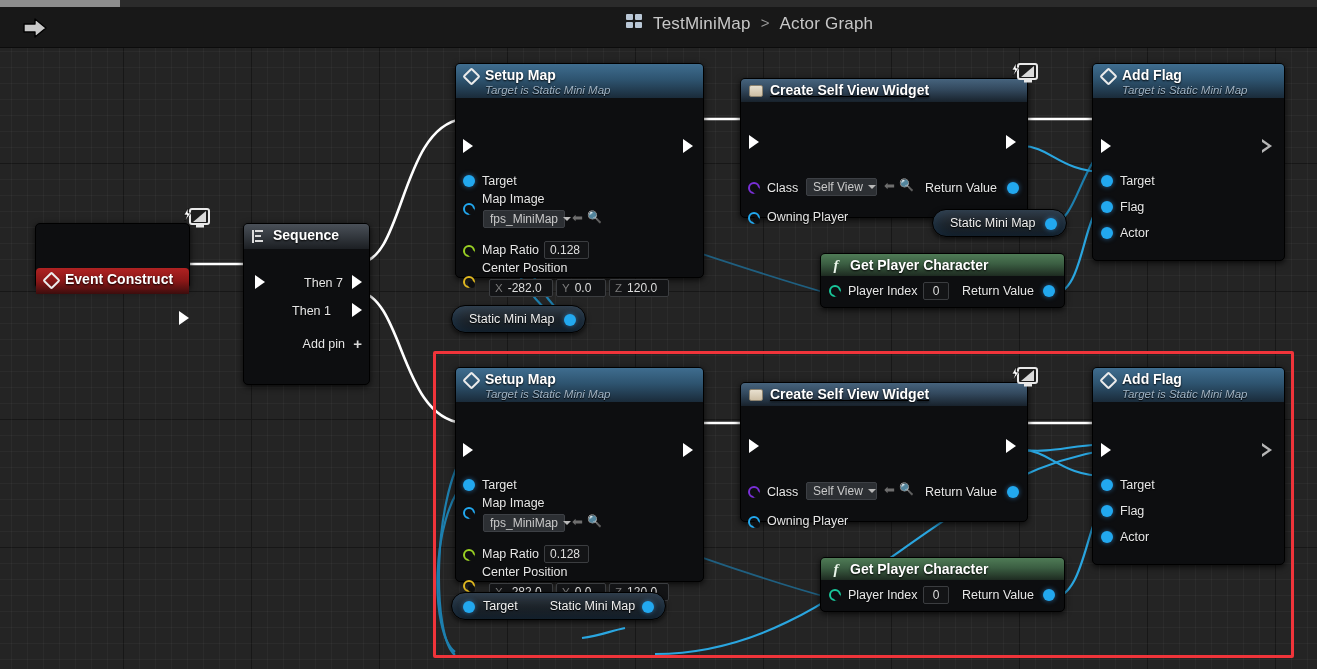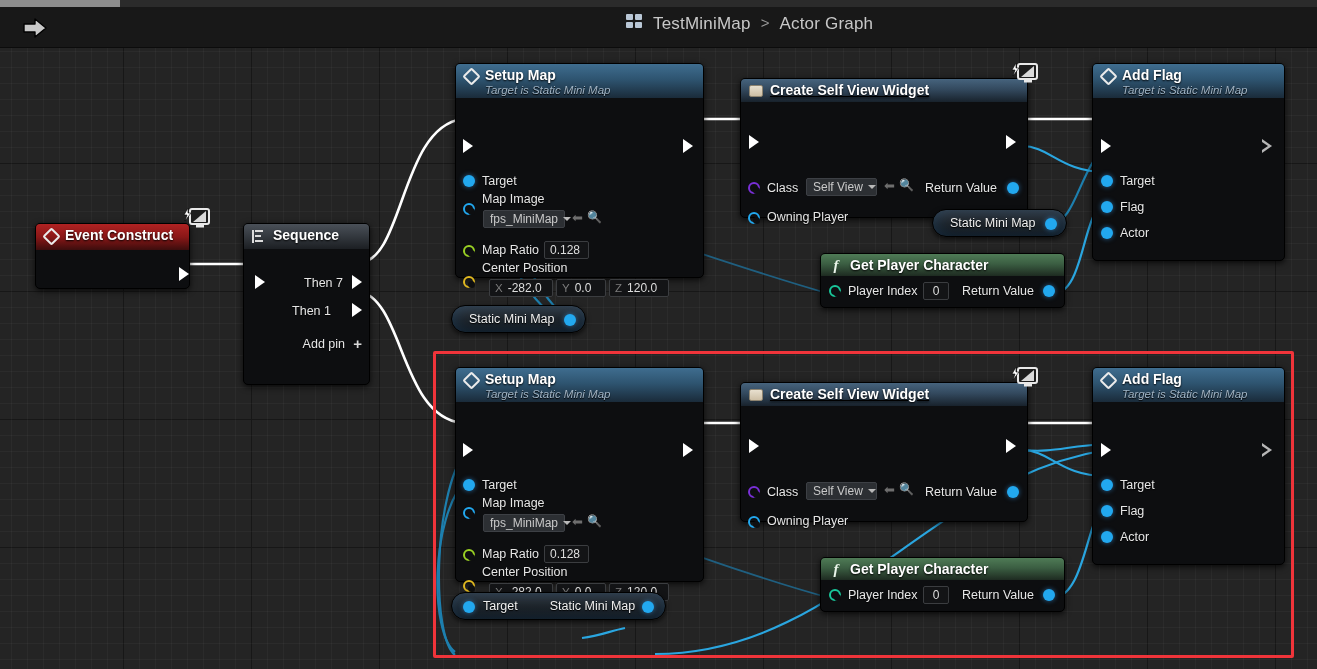--- a/index.html
+++ b/index.html
@@ -72,21 +72,21 @@
     box-shadow: 0 2px 6px rgba(0,0,0,.75);
   }
   .node-hdr {
     height: 34px; border-radius: 4px 4px 0 0;
     display: flex; align-items: flex-start; padding: 4px 9px 0 8px; gap: 7px;
     position: relative; overflow: hidden;
   }
   .hdr-blue  { background: linear-gradient(180deg,#3f6d8f 0%,#2e5470 45%,#1a2b3a 100%); }
   .hdr-widget{ background: linear-gradient(180deg,#46637d 0%,#33495e 45%,#18222c 100%); text-decoration: underline; }
   .hdr-func  { background: linear-gradient(180deg,#4f7b56 0%,#3b5e42 45%,#1e2b21 100%); }
-  .hdr-event { background: linear-gradient(180deg,#b02222 0%,#8a1717 50%,#3c0d0d 100%); }
+  .hdr-event { background: linear-gradient(180deg,#b02222 0%,#8a1717 50%,#3c0d0d 100%); margin-top: 44px; }
   .hdr-seq   { background: linear-gradient(180deg,#4a5058 0%,#33383e 50%,#1c1f23 100%); }
   .hdr-title {
     color: #fff; font-size: 14px; font-weight: bold; line-height: 15px;
     text-shadow: 0 1px 2px #000; white-space: nowrap;
   }
   .hdr-sub {
     color: #9fb3c4; font-size: 11.5px; font-style: italic; line-height: 14px;
     white-space: nowrap; text-shadow: 0 1px 1px #000;
   }
   .hdr-txts { display: flex; flex-direction: column; }

